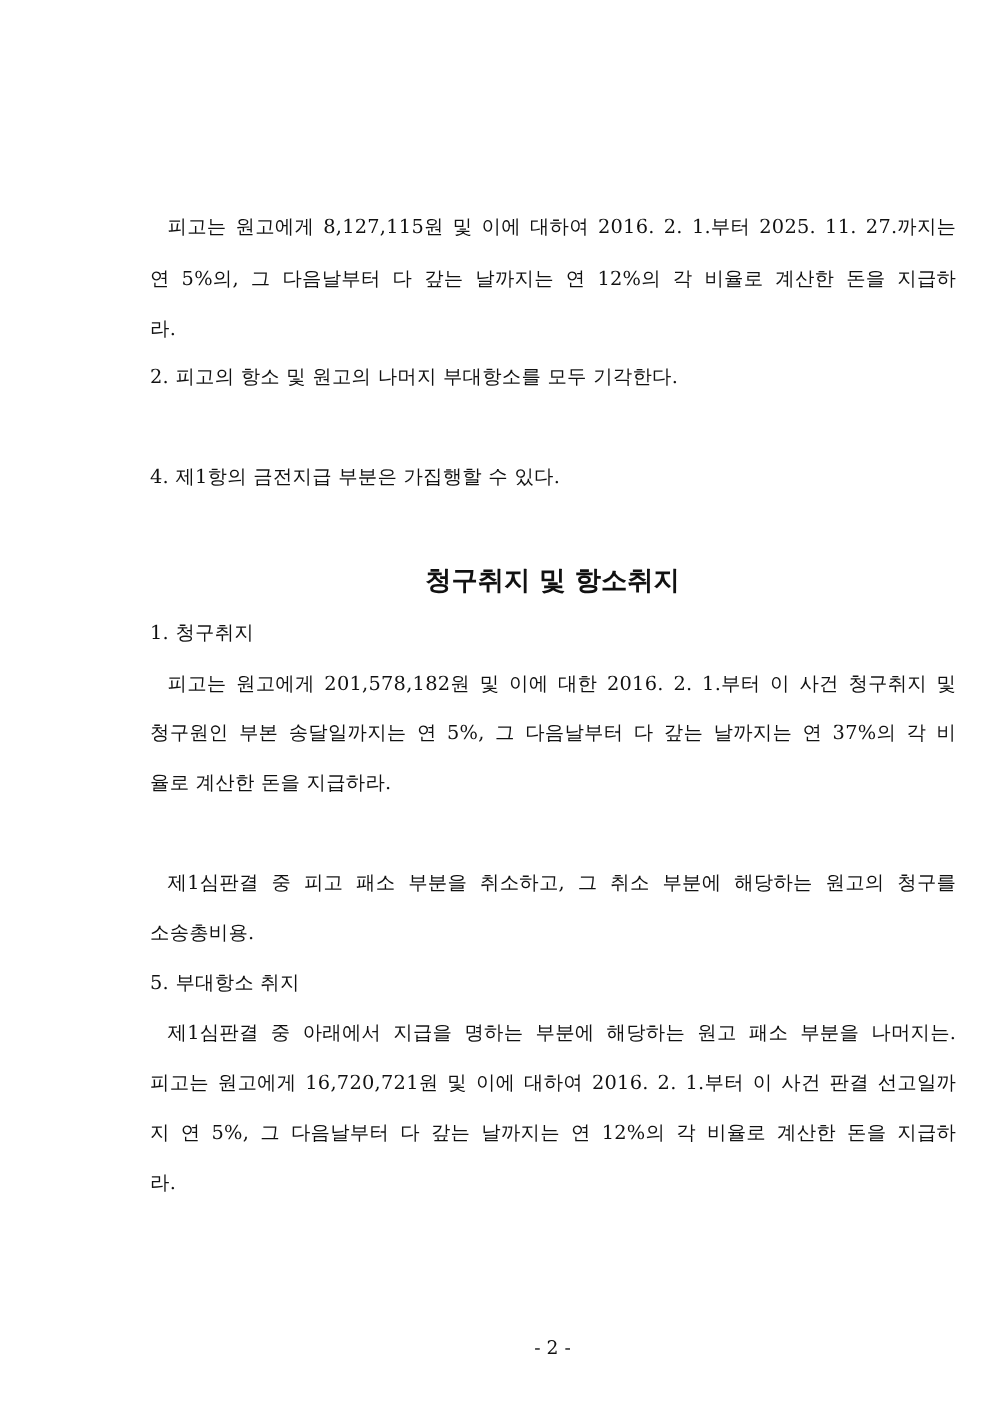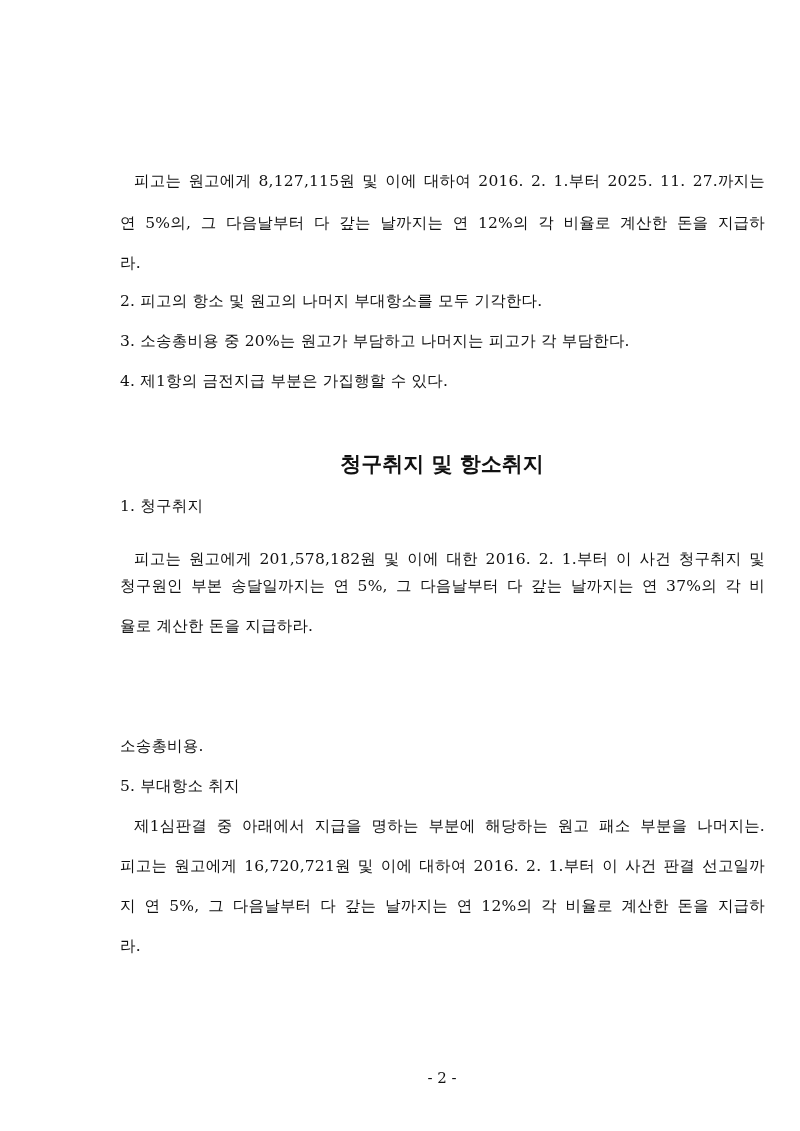--- a/index.html
+++ b/index.html
@@ -29,30 +29,30 @@
 </head>
 <body>
 
 <div class="page">
 
   <div class="line justify indent" style="top:170px;">피고는 원고에게 8,127,115원 및 이에 대하여 2016. 2. 1.부터 2025. 11. 27.까지는</div>
   <div class="line justify" style="top:212px;">연 5%의, 그 다음날부터 다 갚는 날까지는 연 12%의 각 비율로 계산한 돈을 지급하</div>
   <div class="line" style="top:252px;">라.</div>
 
   <div class="line" style="top:290px;">2. 피고의 항소 및 원고의 나머지 부대항소를 모두 기각한다.</div>
-  <div class="line" style="top:330px;">3. 소송총비용 중 20%는 원고가 부담하고 나머지는 피고가 각 부담한다.</div>
   <div class="line" style="top:370px;">4. 제1항의 금전지급 부분은 가집행할 수 있다.</div>
 
   <div class="heading" style="top:452px;">청구취지 및 항소취지</div>
 
   <div class="line" style="top:495px;">1. 청구취지</div>
-  <div class="line justify indent" style="top:548px;">피고는 원고에게 201,578,182원 및 이에 대한 2016. 2. 1.부터 이 사건 청구취지 및</div>
+  <div class="line justify indent" style="top:536px;">피고는 원고에게 201,578,182원 및 이에 대한 2016. 2. 1.부터 이 사건 청구취지 및</div>
   <div class="line justify" style="top:575px;">청구원인 부본 송달일까지는 연 5%, 그 다음날부터 다 갚는 날까지는 연 37%의 각 비</div>
   <div class="line" style="top:615px;">율로 계산한 돈을 지급하라.</div>
 
+  <div class="line justify indent" style="top:695px;">제1심판결 중 피고 패소 부분을 취소하고, 그 취소 부분에 해당하는 원고의 청구를</div>
   <div class="line" style="top:735px;">소송총비용.</div>
 
   <div class="line" style="top:775px;">5. 부대항소 취지</div>
   <div class="line justify indent" style="top:815px;">제1심판결 중 아래에서 지급을 명하는 부분에 해당하는 원고 패소 부분을 나머지는.</div>
   <div class="line justify" style="top:855px;">피고는 원고에게 16,720,721원 및 이에 대하여 2016. 2. 1.부터 이 사건 판결 선고일까</div>
   <div class="line justify" style="top:895px;">지 연 5%, 그 다음날부터 다 갚는 날까지는 연 12%의 각 비율로 계산한 돈을 지급하</div>
   <div class="line" style="top:935px;">라.</div>
 
   <div class="page-number">- 2 -</div>
 </div>

